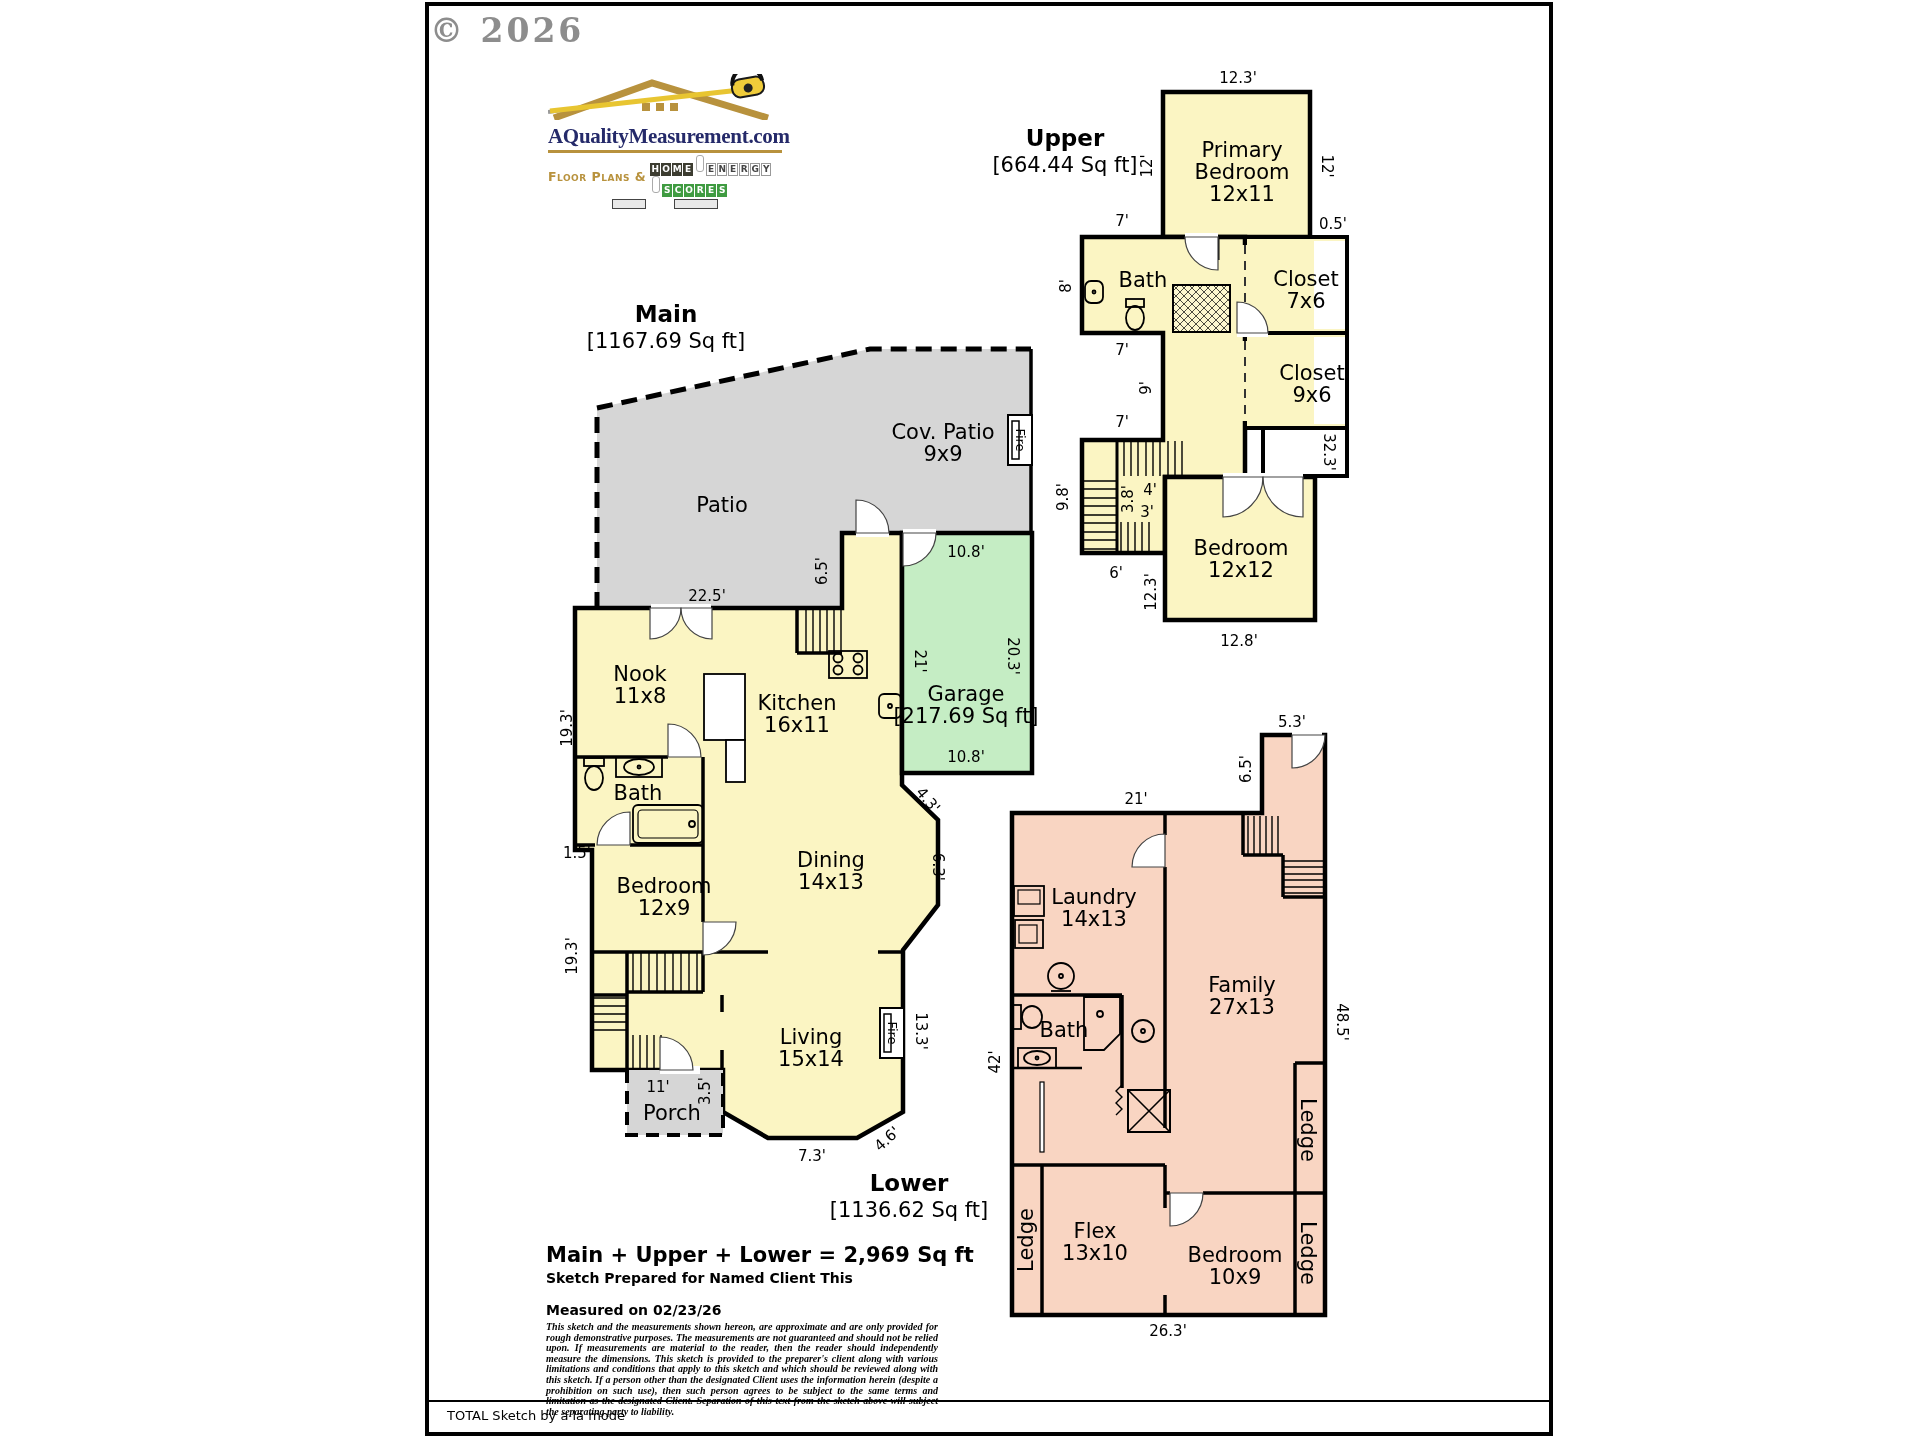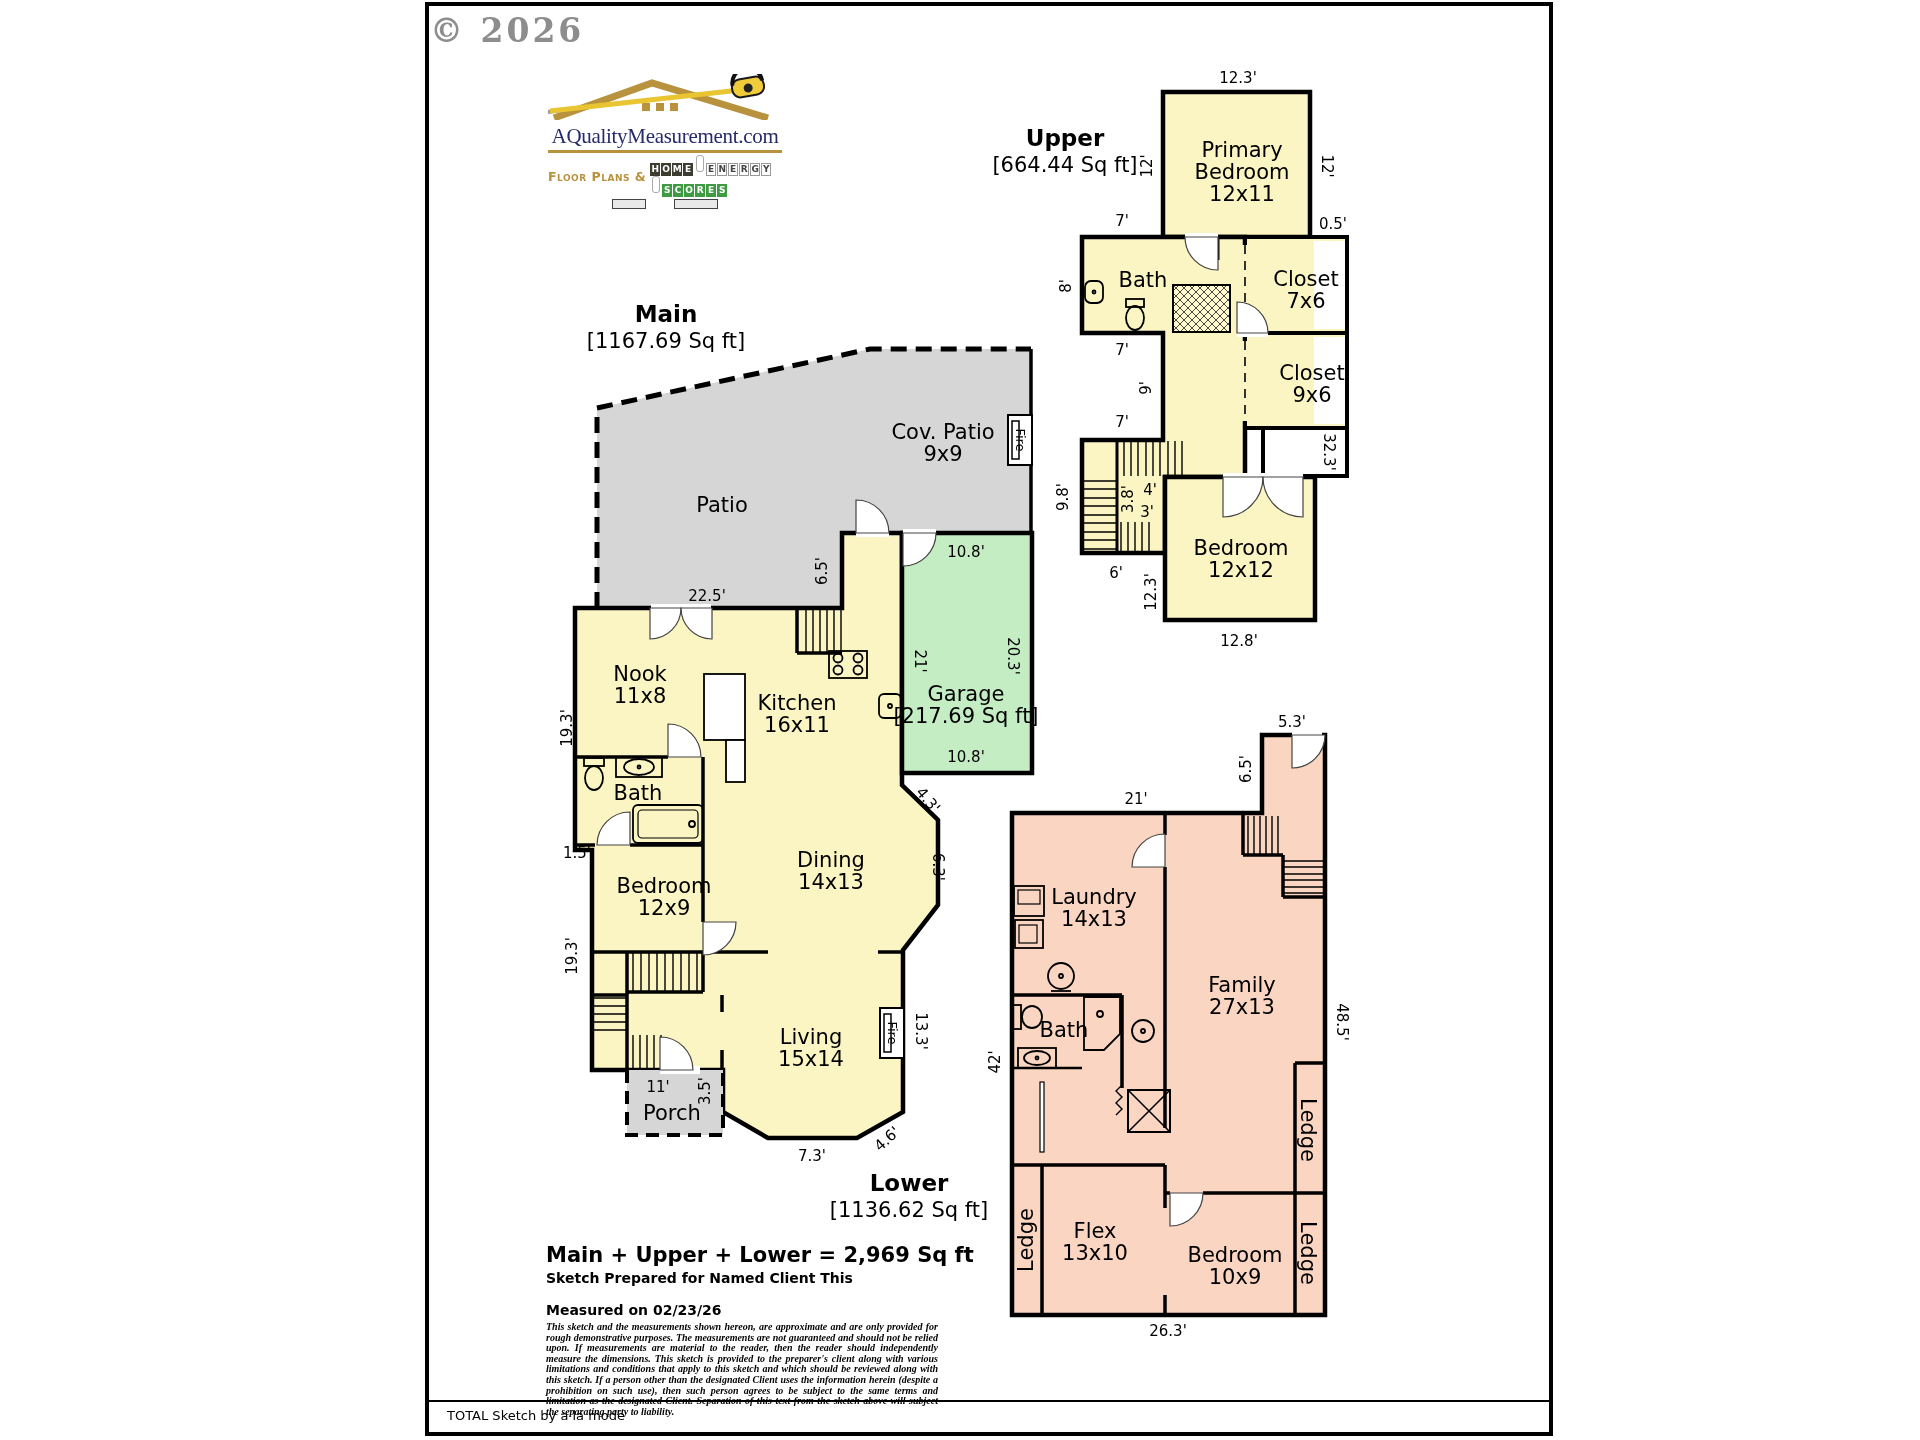--- a/index.html
+++ b/index.html
@@ -5,21 +5,21 @@
   html,body{margin:0;padding:0;background:#fff;}
   body{width:1920px;height:1440px;position:relative;overflow:hidden;
        font-family:"DejaVu Sans",sans-serif;color:#000;}
   .page{position:absolute;inset:0;background:#fff;}
   .frame{position:absolute;left:425px;top:2px;width:1128px;height:1434px;
          border:4px solid #000;box-sizing:border-box;background:#fff;}
   .copyright{position:absolute;left:430px;top:11px;font-family:"DejaVu Serif",serif;
              font-weight:bold;font-size:33px;letter-spacing:3px;color:#8d8d8d;}
   
   .logo{position:absolute;left:548px;top:74px;width:234px;}
-  .logo .domain{font-family:"Liberation Serif",serif;font-weight:normal;font-size:21px;
+  .logo .domain{font-family:"Liberation Serif",serif;font-weight:bold;font-size:21px;
                 letter-spacing:-0.3px;color:#252a6a;text-align:center;white-space:nowrap;
                 border-bottom:3px solid #b8923d;padding-bottom:1px;}
   .logo .tagline{display:flex;align-items:center;justify-content:flex-start;margin-top:2px;}
   .logo .prefix{font-variant:small-caps;font-weight:bold;font-size:12.5px;
                 letter-spacing:0.5px;color:#b8923d;margin-right:4px;white-space:nowrap;}
   .tile{display:inline-block;width:10px;height:13px;font-weight:bold;font-size:9px;
         line-height:13px;text-align:center;margin-right:1px;}
   .tile-dark{background:#3c3c30;color:#fff;}
   .tile-light{background:#fff;color:#444;border:1px solid #999;width:8px;height:11px;line-height:11px;}
   .tile-green{background:#3f9b41;color:#fff;}

